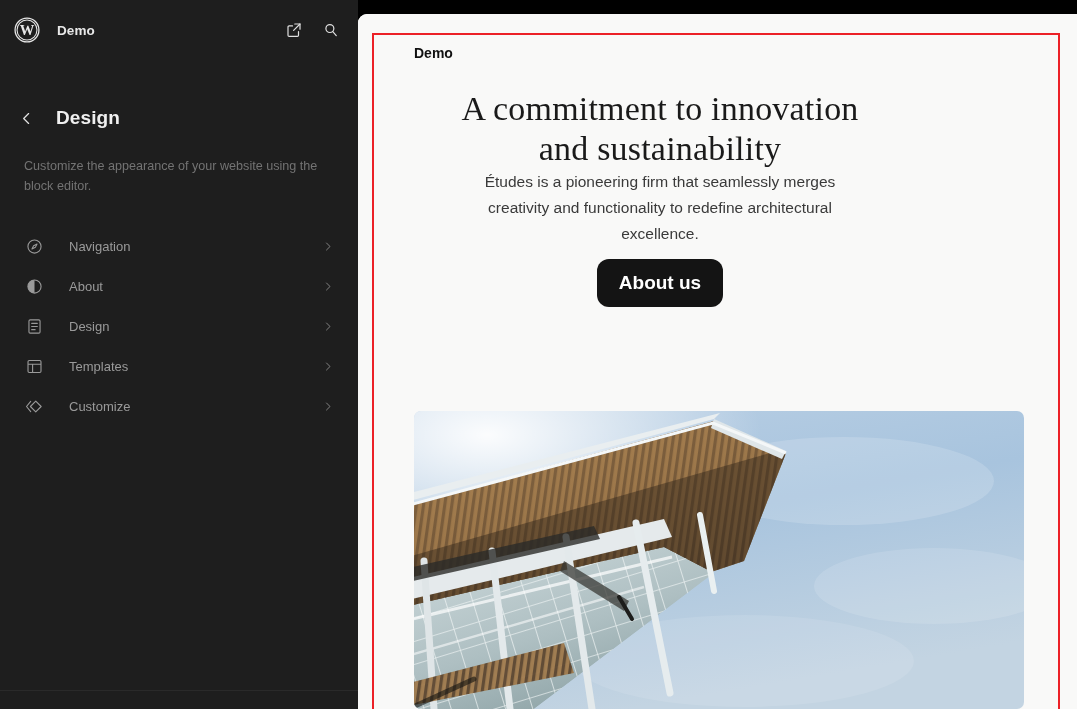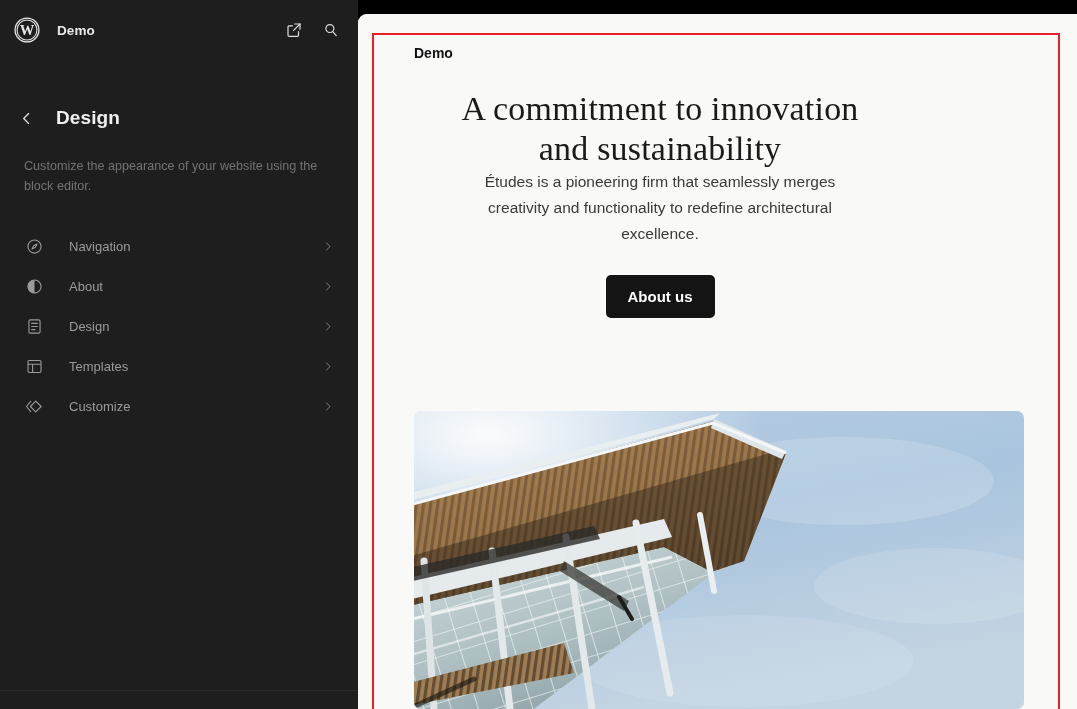--- a/index.html
+++ b/index.html
@@ -77,22 +77,22 @@
   .hero-title {
     font-family:"Liberation Serif", serif;
     font-size:34px; line-height:40px; color:#1a1a1a; font-weight:400;
     letter-spacing:.2px; padding:0 28px;
   }
   .hero-sub {
     font-size:15.5px; line-height:26px; color:#3a3a3a;
     padding:0 44px;
   }
   .hero-btn {
-    display:inline-block; margin-top:28px; background:#141414; color:#fff;
-    font-size:15px; font-weight:700; padding:13px 22px; border-radius:5px;
+    display:inline-block; margin-top:12px; background:#141414; color:#fff;
+    font-size:19px; font-weight:700; padding:13px 22px; border-radius:12px;
     border:none; cursor:pointer; font-family:"Liberation Sans", sans-serif;
   }
 
   
   .hero-figure {
     position:absolute; left:56px; top:397px; width:610px; height:298px;
     border-radius:7px; overflow:hidden;
   }
   .hero-figure svg { display:block; width:100%; height:100%; }
 </style>

